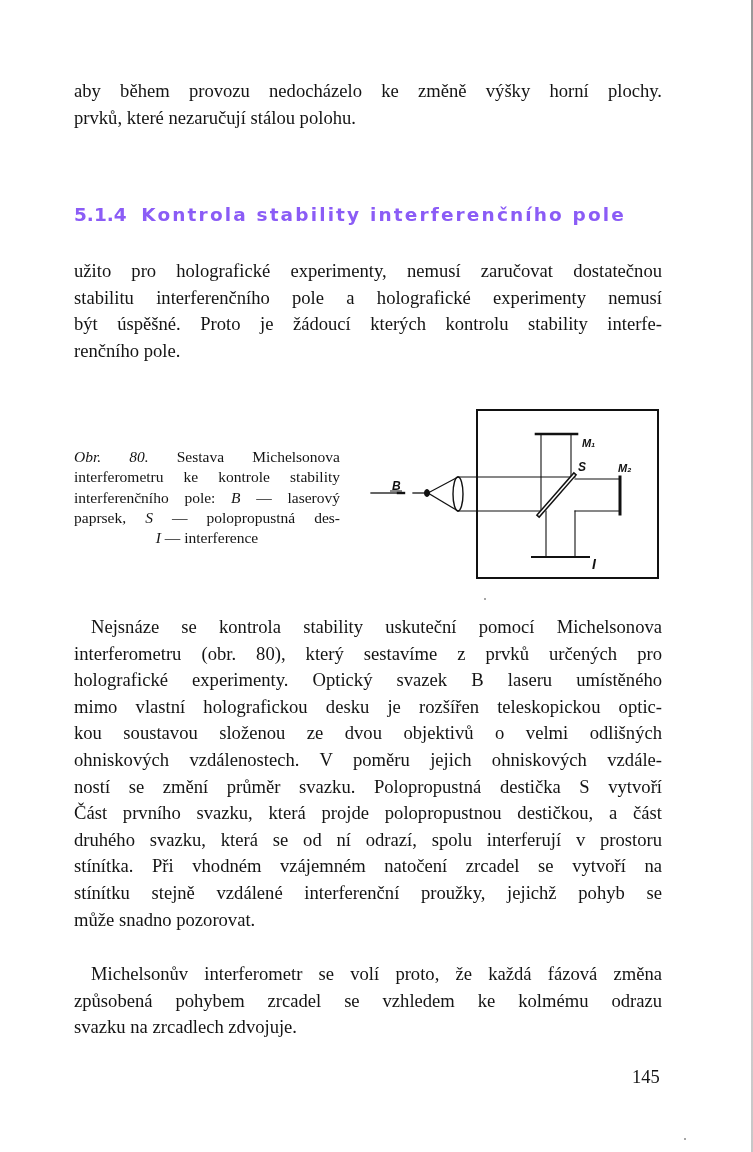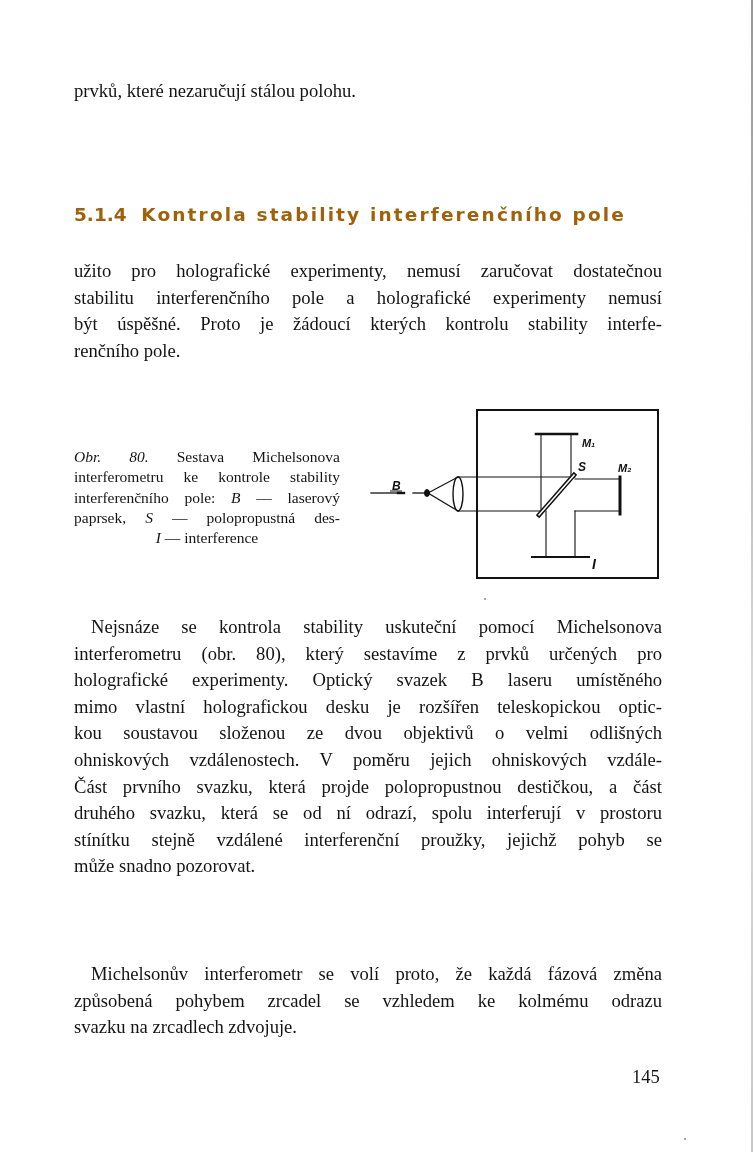--- a/index.html
+++ b/index.html
@@ -9,39 +9,40 @@
     color: #141414;
   }
   .right-edge { position: absolute; top: 0; right: 0; width: 2px; height: 1152px;
     background: linear-gradient(to bottom, #444 0, #888 40%, #bbb 60%, #999 100%); opacity: .55; }
   .text-block { position: absolute; left: 74px; width: 588px; font-size: 18.6px; line-height: 26.6px; text-align: justify; }
   .line { display: block; text-align: justify; text-align-last: justify; white-space: nowrap; }
   .line.last { text-align-last: left; }
   .line.center { text-align: center; text-align-last: center; }
   #para1 { top: 78px; }
   #section-heading { position: absolute; left: 74px; top: 204px; width: 600px;
-    font-family: "DejaVu Sans", sans-serif; font-weight: bold; font-size: 18.5px; letter-spacing: 2.15px; color: #a16207; white-space: nowrap; }
+    font-family: "DejaVu Sans", sans-serif; font-weight: bold; font-size: 18.5px; letter-spacing: 2.15px; color: #8b5cf6; white-space: nowrap; }
   #section-heading .num { letter-spacing: 0; margin-right: 6px; }
   #para2 { top: 258px; }
   #caption { position: absolute; left: 74px; top: 447px; width: 266px; font-size: 15.5px; line-height: 20.3px; }
   #caption .line { white-space: nowrap; }
   #caption i { font-style: italic; }
   #figure { position: absolute; left: 360px; top: 400px; width: 310px; height: 190px; }
   #para3 { top: 614px; }
   #para4 { top: 961px; }
   #page-number { position: absolute; left: 632px; top: 1067px; font-size: 18.5px; }
   .stray-dot { position: absolute; width: 2px; height: 2px; background: #888; border-radius: 50%; }
   sub { font-size: 0.62em; vertical-align: -0.25em; }
 </style>
 </head>
 <body>
 
 <div class="right-edge"></div>
 
 <div class="text-block" id="para1">
+  <span class="line">aby během provozu nedocházelo ke změně výšky horní plochy.</span>
   <span class="line last">prvků, které nezaručují stálou polohu.</span>
 </div>
 
 <div id="section-heading">
   <span class="num">5.1.4</span>
   <span>Kontrola stability interferenčního pole</span>
 </div>
 
 <div class="text-block" id="para2">
   <span class="line">užito pro holografické experimenty, nemusí zaručovat dostatečnou</span>
@@ -121,22 +122,24 @@
   </g>
 </svg>
 
 <div class="text-block" id="para3">
   <span class="line" style="padding-left:17px;box-sizing:border-box;">Nejsnáze se kontrola stability uskuteční pomocí Michelsonova</span>
   <span class="line">interferometru (obr. 80), který sestavíme z prvků určených pro</span>
   <span class="line">holografické experimenty. Optický svazek B laseru umístěného</span>
   <span class="line">mimo vlastní holografickou desku je rozšířen teleskopickou optic-</span>
   <span class="line">kou soustavou složenou ze dvou objektivů o velmi odlišných</span>
   <span class="line">ohniskových vzdálenostech. V poměru jejich ohniskových vzdále-</span>
+  <span class="line">ností se změní průměr svazku. Polopropustná destička S vytvoří</span>
   <span class="line">Část prvního svazku, která projde polopropustnou destičkou, a část</span>
   <span class="line">druhého svazku, která se od ní odrazí, spolu interferují v prostoru</span>
+  <span class="line">stínítka. Při vhodném vzájemném natočení zrcadel se vytvoří na</span>
   <span class="line">stínítku stejně vzdálené interferenční proužky, jejichž pohyb se</span>
   <span class="line last">může snadno pozorovat.</span>
 </div>
 
 <div class="text-block" id="para4">
   <span class="line" style="padding-left:17px;box-sizing:border-box;">Michelsonův interferometr se volí proto, že každá fázová změna</span>
   <span class="line">způsobená pohybem zrcadel se vzhledem ke kolmému odrazu</span>
   <span class="line last">svazku na zrcadlech zdvojuje.</span>
 </div>
 

